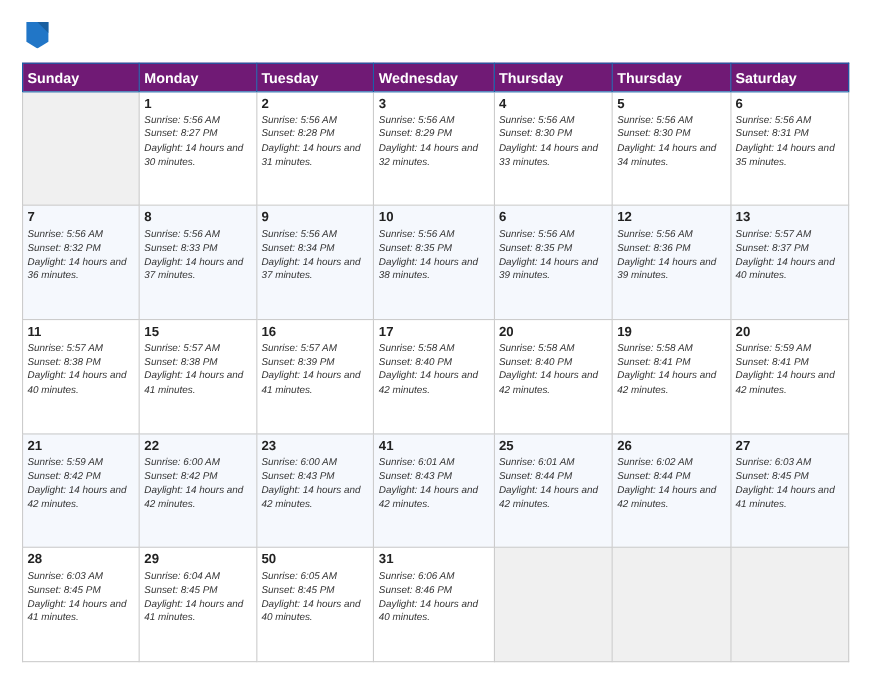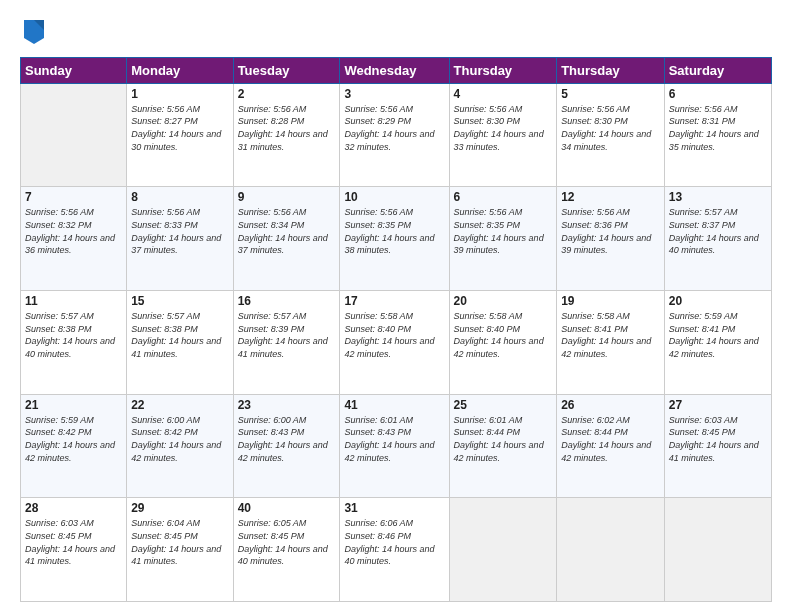--- a/index.html
+++ b/index.html
@@ -252,21 +252,21 @@
         <tr>
           <td>
             <span class="day-number">28</span>
             <div class="day-info">Sunrise: 6:03 AM<br>Sunset: 8:45 PM<br>Daylight: 14 hours and 41 minutes.</div>
           </td>
           <td>
             <span class="day-number">29</span>
             <div class="day-info">Sunrise: 6:04 AM<br>Sunset: 8:45 PM<br>Daylight: 14 hours and 41 minutes.</div>
           </td>
           <td>
-            <span class="day-number">40</span>
+            <span class="day-number">50</span>
             <div class="day-info">Sunrise: 6:05 AM<br>Sunset: 8:45 PM<br>Daylight: 14 hours and 40 minutes.</div>
           </td>
           <td>
             <span class="day-number">31</span>
             <div class="day-info">Sunrise: 6:06 AM<br>Sunset: 8:46 PM<br>Daylight: 14 hours and 40 minutes.</div>
           </td>
           <td class="empty-cell"></td>
           <td class="empty-cell"></td>
           <td class="empty-cell"></td>
         </tr>

